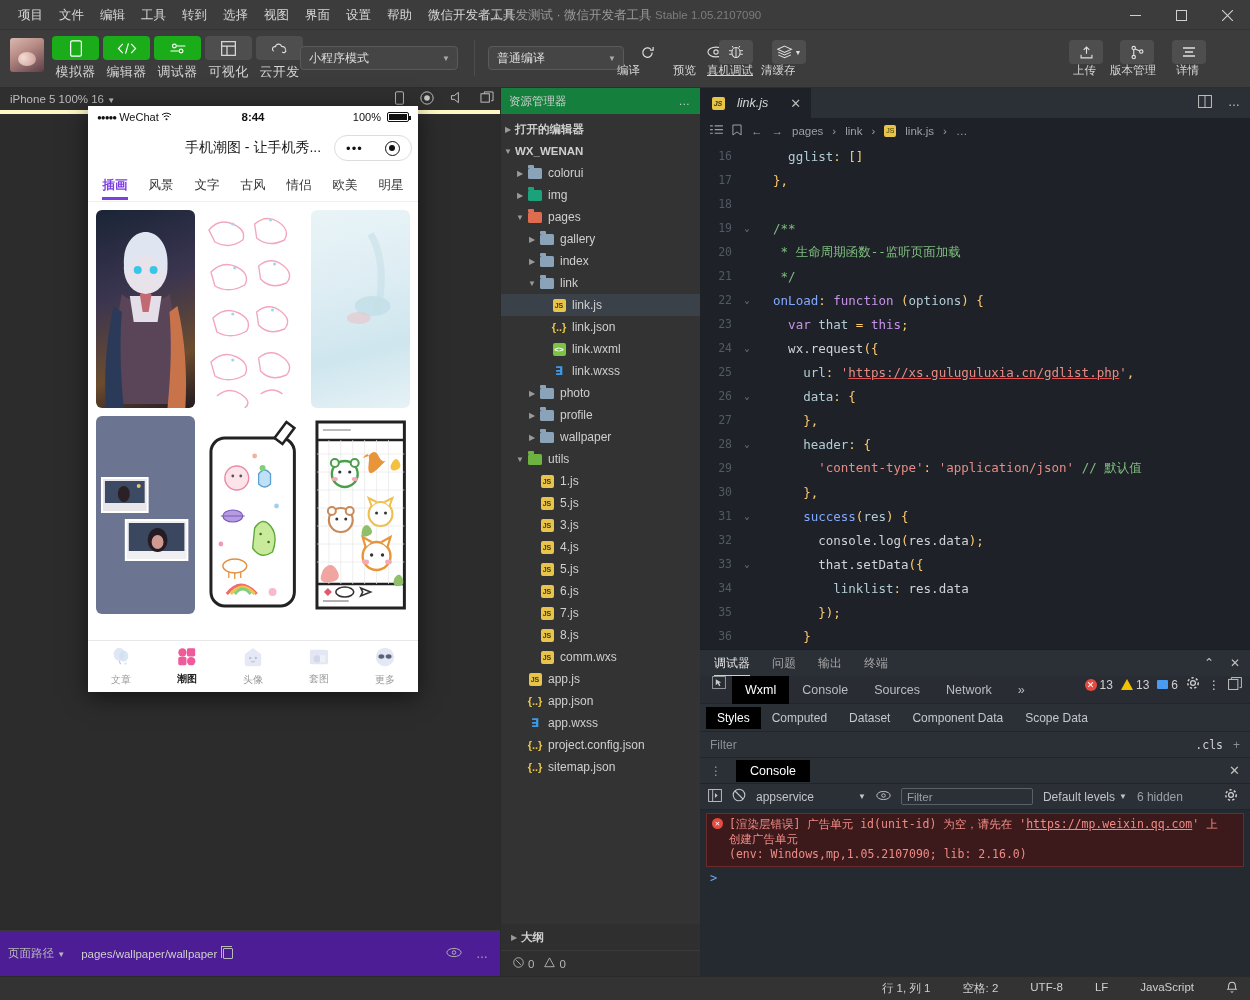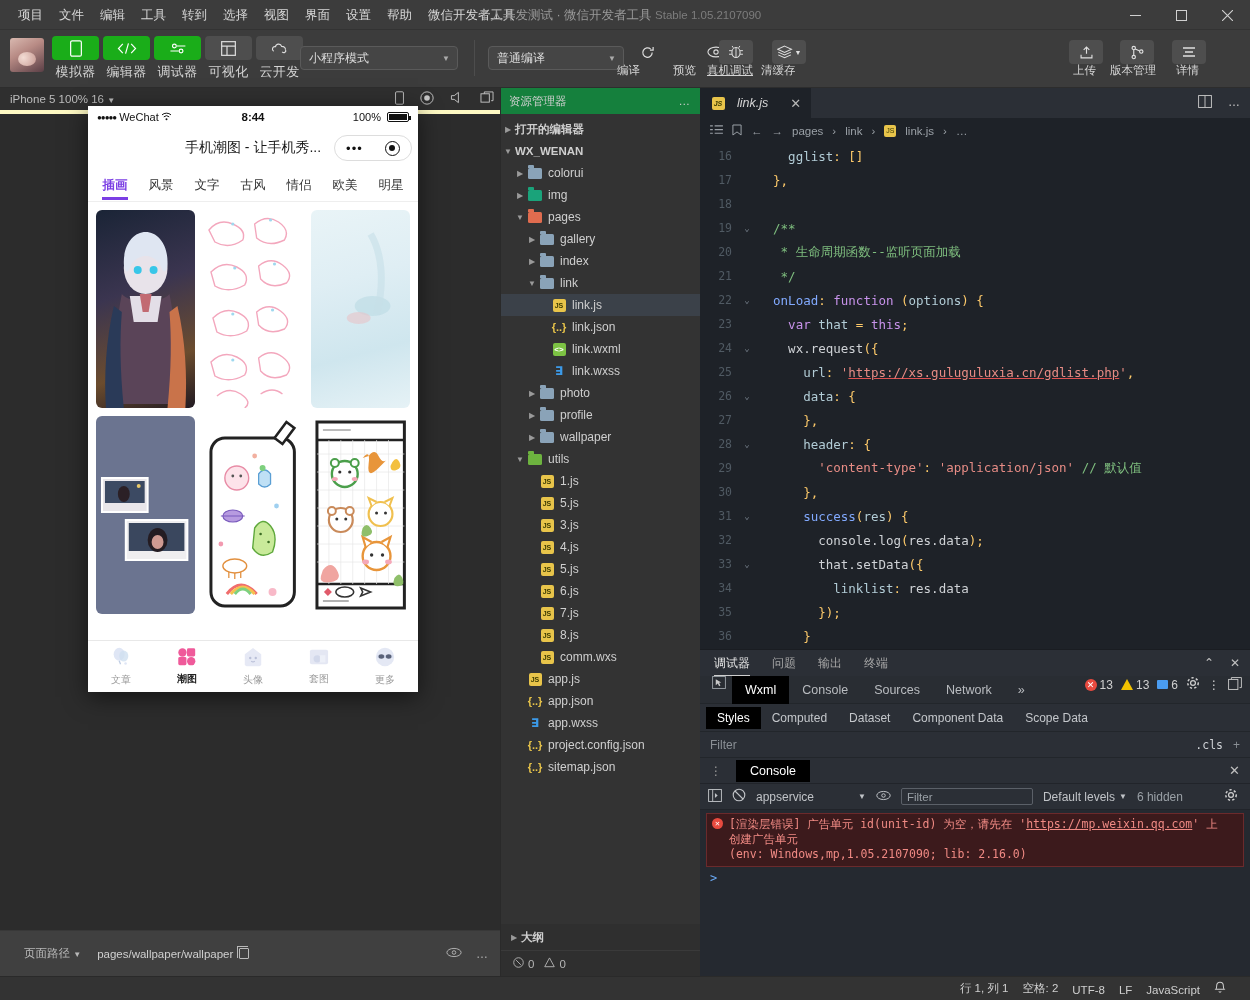--- a/index.html
+++ b/index.html
@@ -71,22 +71,22 @@
   .ph-tabs .tb { flex:1; text-align:center; font-size:12.5px; color:#333; position:relative; height:34px; line-height:34px;}
   .ph-tabs .tb.on { color:#7b3fe4; font-weight:600; }
   .ph-tabs .tb.on:after { content:""; position:absolute; left:22%; right:22%; bottom:2px; height:2.5px; background:#7b3fe4; }
   .grid { padding:8px 8px 0 8px; display:grid; grid-template-columns:repeat(3,1fr); gap:8px; }
   .card { height:198px; border-radius:6px; overflow:hidden; position:relative; }
   .ph-tabbar { position:absolute; left:0; right:0; bottom:0; height:52px; background:#fff;
                border-top:1px solid #e8e8e8; display:flex; }
   .ph-tabbar .it { flex:1; display:flex; flex-direction:column; align-items:center; justify-content:center; gap:2px; }
   .ph-tabbar .it .lb { font-size:10px; color:#9a9a9a; }
   .ph-tabbar .it.on .lb { color:#222; font-weight:bold; }
-  .sim-foot { position:absolute; left:0; right:0; bottom:0; height:46px; background:#404040; border-top:1px solid #383838;
-              display:flex; align-items:center;padding-left:16px; }
+  .sim-foot { position:absolute; left:0; right:0; bottom:0; height:46px; background:#4c1d95; border-top:1px solid #383838;
+              display:flex; align-items:center; }
   .pathsel { margin-left:8px; color:#b9b9b9; font-size:11.5px; }
   .pathbox { margin-left:10px; padding:3px 6px; color:#cfcfcf; font-size:11.5px; display:flex; align-items:center; gap:6px;}
   .sim-foot .fr { margin-left:auto; display:flex; gap:14px; padding-right:12px; color:#b0b0b0; }
 
   
   .explorer { width:200px; flex:none; background:#333333; display:flex; flex-direction:column;
               border-left:1px solid #2a2a2a; }
   .exp-head { height:26px; display:flex; align-items:center; justify-content:space-between;
               padding:0 10px 0 8px; color:#cfcfcf; font-size:11.5px; background:#15803d; }
   .tree { flex:1; overflow:hidden; padding-top:4px; }
@@ -160,21 +160,21 @@
   .err { margin:3px 6px 0 6px; background:#3c1a1c; border:1px solid #6b2a2c; padding:3px 4px 4px 22px; position:relative;
          font-family:"DejaVu Sans Mono","Liberation Mono",monospace; font-size:11.5px; color:#f08a84; line-height:15px; }
   .err .ebadge { position:absolute; left:5px; top:4px; width:11px;height:11px;border-radius:50%;background:#e94a3f;color:#fff;
                  font-size:8px; display:flex;align-items:center;justify-content:center;}
   .err a { color:#f08a84; text-decoration:underline; }
   .prompt { color:#6aa9f4; padding:4px 0 0 10px; font-family:"DejaVu Sans Mono",monospace; font-size:12px;}
 
   
   .statusbar { height:24px; flex:none; background:#333333; display:flex; align-items:center; color:#cfcfcf;
                font-size:11.5px; border-top:1px solid #2a2a2a; }
-  .statusbar .right { margin-left:auto; display:flex; align-items:flex-end; gap:14px; padding-right:24px; }
+  .statusbar .right { margin-left:auto; display:flex; align-items:flex-start; gap:32px; padding-right:12px; }
   .copyico { width:10px;height:11px;border:1px solid #b9b9b9; border-radius:1px; display:inline-block; position:relative;}
   .copyico:before{content:"";position:absolute;left:-3px;top:-3px;width:10px;height:11px;border:1px solid #b9b9b9;border-right:none;border-bottom:none;}
 </style>
 </head>
 <body>
 
 <div class="app">
 
   <div class="menubar">
     <div id="menu-items" style="display:flex;padding-left:10px;">

